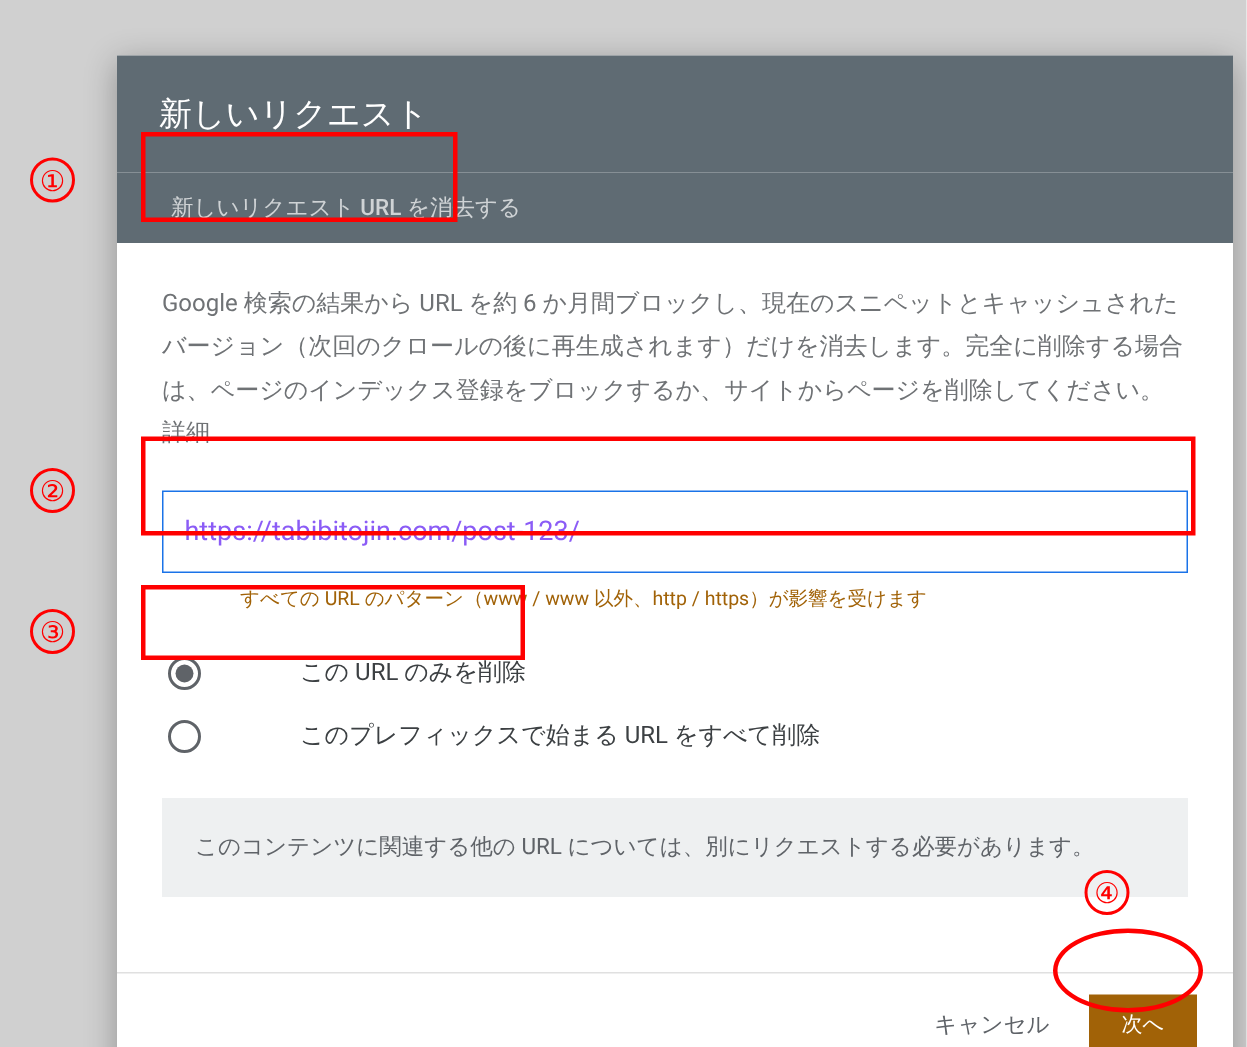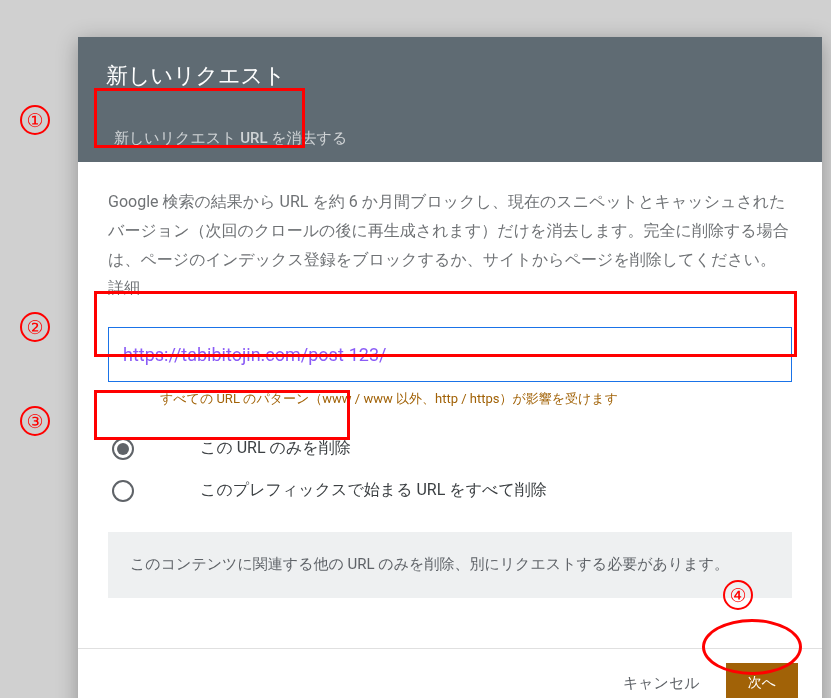--- a/index.html
+++ b/index.html
@@ -198,21 +198,21 @@
         </div>
         <div class="radio-label">この URL のみを削除</div>
       </div>
       <div class="radio-row">
         <div class="radio-outer">
           
         </div>
         <div class="radio-label">このプレフィックスで始まる URL をすべて削除</div>
       </div>
     </div>
-    <div class="notice">このコンテンツに関連する他の URL のみを削除、別にリクエストする必要があります。</div>
+    <div class="notice">このコンテンツに関連する他の URL については、別にリクエストする必要があります。</div>
   </div>
   <div class="footer">
     <button class="btn-text">キャンセル</button>
     <button class="btn-primary">次へ</button>
   </div>
 </div>
 
 <div class="annotation-number" style="left:20px; top:105px;">①</div>
 <div class="annotation-box" style="left:94px; top:88px; width:211px; height:60px;"></div>
 

